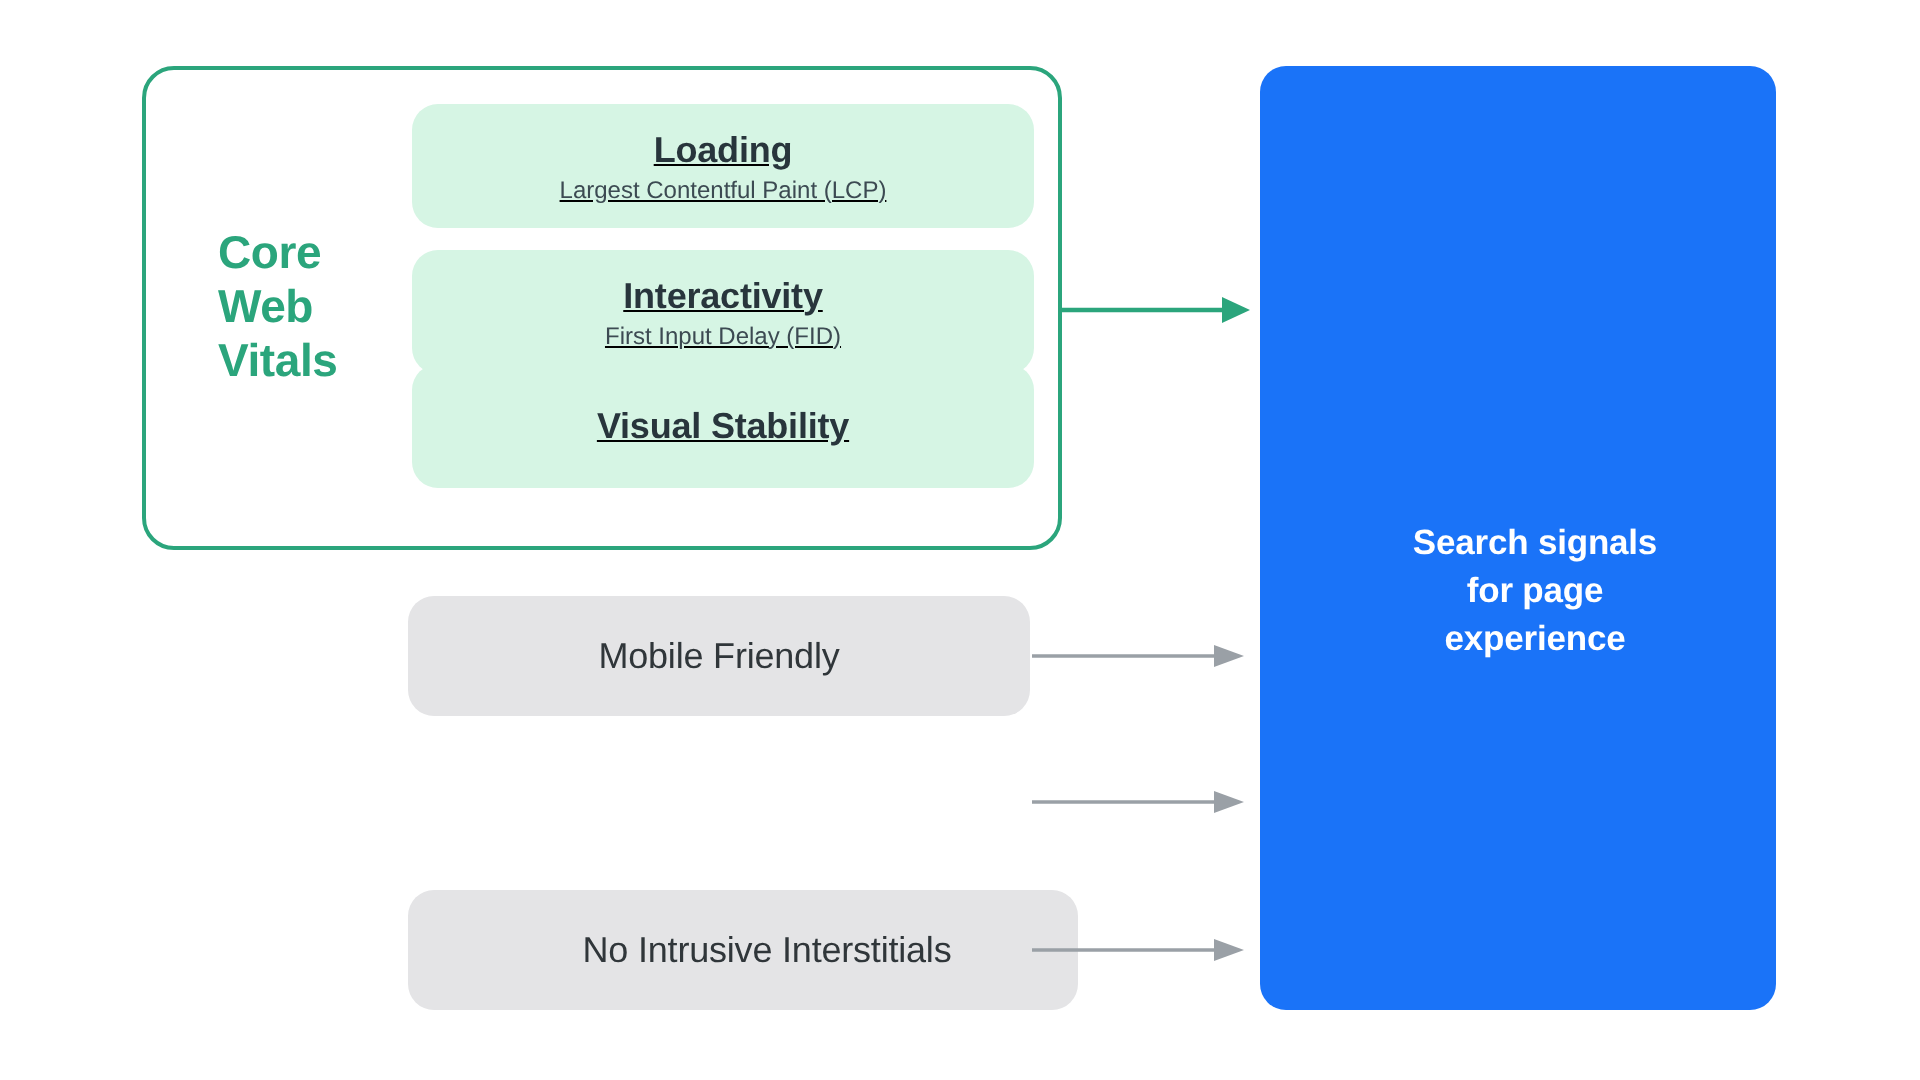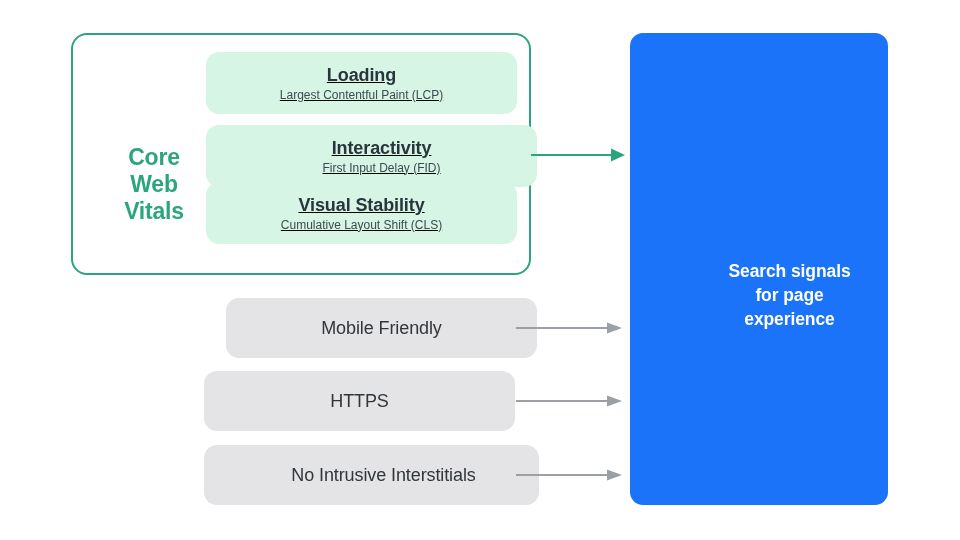--- a/index.html
+++ b/index.html
@@ -35,41 +35,40 @@
   }
   .cwv-label {
     position: absolute;
     left: 36px;
     top: 78px;
     width: 90px;
     color: #2ba57c;
     font-size: 23px;
     font-weight: bold;
     line-height: 1.18;
-    text-align: center;
+    text-align: left;
     letter-spacing: -0.2px;
-    margin-top: 31px;
   }
 
   
   .pill-green {
     position: absolute;
     left: 133px;           
     width: 311px;          
     height: 62px;
     background: #d6f5e4;
     border-radius: 13px;
     display: flex;
     flex-direction: column;
     align-items: center;
     justify-content: center;
     text-decoration: underline;
   }
   .pill-green.p0 { top: 17px; }   
-  .pill-green.p1 { top: 90px; padding-left: 20px; }   
+  .pill-green.p1 { top: 90px; }   
   .pill-green.p2 { top: 147px; }  
 
   .pill-title {
     color: #28353c;
     font-size: 18px;
     font-weight: bold;
     line-height: 22px;
     letter-spacing: -0.1px;
   }
   .pill-sub {
@@ -85,21 +84,21 @@
     position: absolute;
     left: 204px;
     width: 311px;
     height: 60px;
     background: #e4e4e6;
     border-radius: 13px;
     display: flex;
     align-items: center;
     justify-content: center;
   }
-  .box-gray.g0 { top: 298px; margin-left: 22px; }
+  .box-gray.g0 { top: 298px; }
   .box-gray.g1 { top: 371px; }
   .box-gray.g2 { top: 445px; padding-left: 24px; }
   .box-gray-label {
     color: #30363a;
     font-size: 18px;
     font-weight: normal;
     letter-spacing: -0.1px;
   }
 
   
@@ -116,21 +115,20 @@
     position: absolute;
     left: 0;
     top: 226px;
     width: 275px;
     text-align: center;
     color: #ffffff;
     font-size: 17.5px;
     font-weight: bold;
     line-height: 24px;
     letter-spacing: -0.1px;
-    padding-left: 22px;
   }
 
   
   .arrow-svg {
     position: absolute;
     left: 0;
     top: 0;
     width: 960px;
     height: 540px;
     pointer-events: none;
@@ -150,29 +148,25 @@
       <div class="pill-sub">Largest Contentful Paint (LCP)</div>
     </div>
 
     <div class="pill-green p1">
       <div class="pill-title">Interactivity</div>
       <div class="pill-sub">First Input Delay (FID)</div>
     </div>
 
     <div class="pill-green p2">
       <div class="pill-title">Visual Stability</div>
-      <div class="pill-sub">Cumulative Layout Shift (CLS)</div>
     </div>
   </div>
 
   <div class="box-gray g0">
     <span class="box-gray-label">Mobile Friendly</span>
-  </div>
-  <div class="box-gray g1">
-    <span class="box-gray-label">HTTPS</span>
   </div>
   <div class="box-gray g2">
     <span class="box-gray-label">No Intrusive Interstitials</span>
   </div>
 
   <div class="blue-box">
     <div class="blue-text"><span>Search signals</span><br><span>for page</span><br><span>experience</span></div>
   </div>
 
   <svg class="arrow-svg" viewBox="0 0 960 540">

